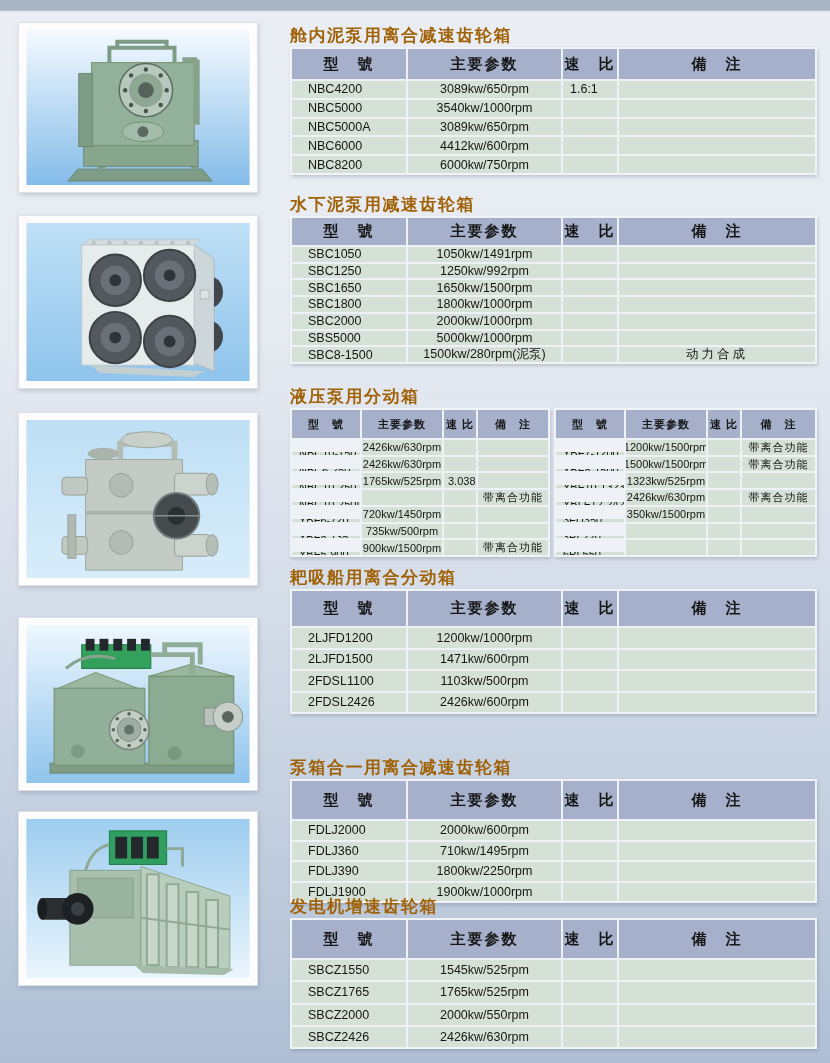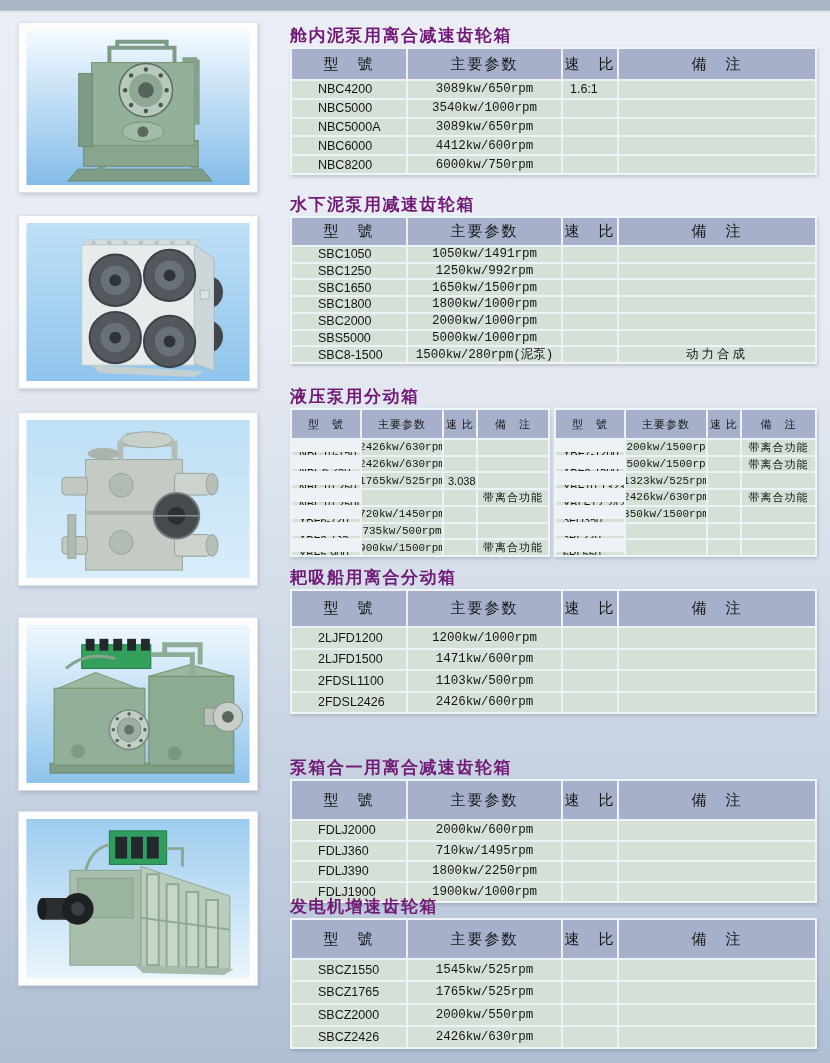--- a/index.html
+++ b/index.html
@@ -12,42 +12,42 @@
   .photo{
     position:absolute;left:18px;width:240px;background:#fdfdfd;
     border:1px solid #dde2e8;box-sizing:border-box;padding:7px;
     box-shadow:1px 2px 4px rgba(90,100,120,.25);
   }
   .photo svg{display:block;width:100%;height:100%;}
   
   .section{position:absolute;left:290px;width:527px;}
   .sec-title{
     font-size:17px;font-weight:bold;letter-spacing:1.5px;margin:0;
-    color:#701a75;white-space:nowrap;
+    color:#a16207;white-space:nowrap;
   }
   .tbl{
     position:absolute;display:grid;gap:2px;background:#eef1f5;
     border:2px solid #f1f4f7;box-sizing:border-box;
     box-shadow:1px 2px 3px rgba(90,100,125,.28);
   }
   .tbl.big{left:0;width:527px;grid-template-columns:114px 153px 54px 1fr;}
   .tbl.small{grid-template-columns:68px 80px 32px 1fr;}
   .cell{
     background:#d5e1d6;display:flex;align-items:center;overflow:hidden;
     font-size:12.5px;white-space:nowrap;
   }
   .tbl .th{
-    background:#a6b0ca;font-weight:normal;font-size:15px;
+    background:#a6b0ca;font-weight:bold;font-size:15px;
     justify-content:center;letter-spacing:2px;
   }
   .tbl.small .th{font-size:13px;letter-spacing:1px;}
   .tbl.small .cell{font-size:11px;}
-  .c0{padding-left:26px;}                       
+  .c0{padding-left:16px;}                       
   .tbl.small .c0{padding-left:7px;margin-top:12px;}
-  .c1{justify-content:center;font-family:Liberation Mono, monospace;}                  
+  .c1{justify-content:center;}                  
   .c2{padding-left:7px;}                        
   .tbl.small .c2{padding-left:4px;}
   .c3{justify-content:center;letter-spacing:3px;} 
   .tbl.small .c3{letter-spacing:1px;}
   
   .t1{top:23px;height:128px;grid-template-rows:30px repeat(5,1fr);}
   .t2{top:23px;height:148px;grid-template-rows:27px repeat(7,1fr);}
   .t3l{top:23px;left:0;width:260px;height:149px;grid-template-rows:28px repeat(7,1fr);}
   .t3r{top:23px;left:264px;width:263px;height:149px;grid-template-rows:28px repeat(7,1fr);}
   .t4{top:23px;height:125px;grid-template-rows:35px repeat(4,1fr);}

